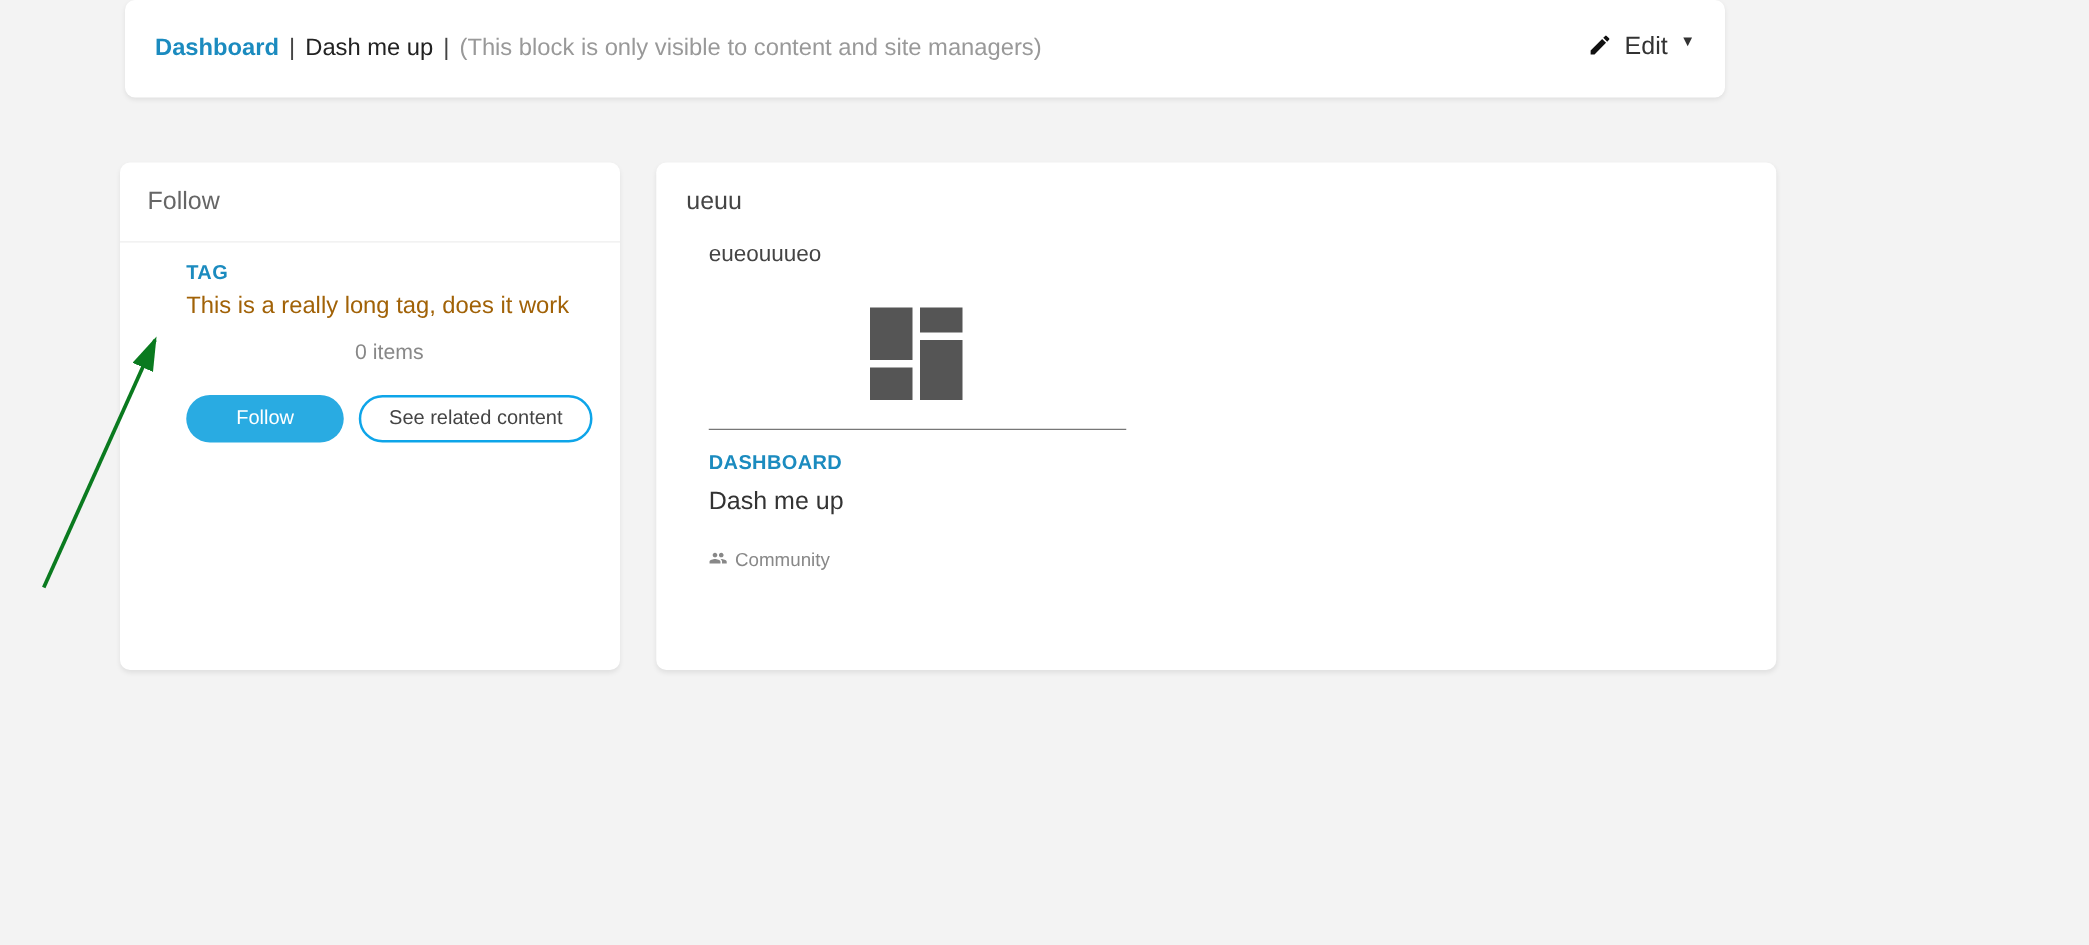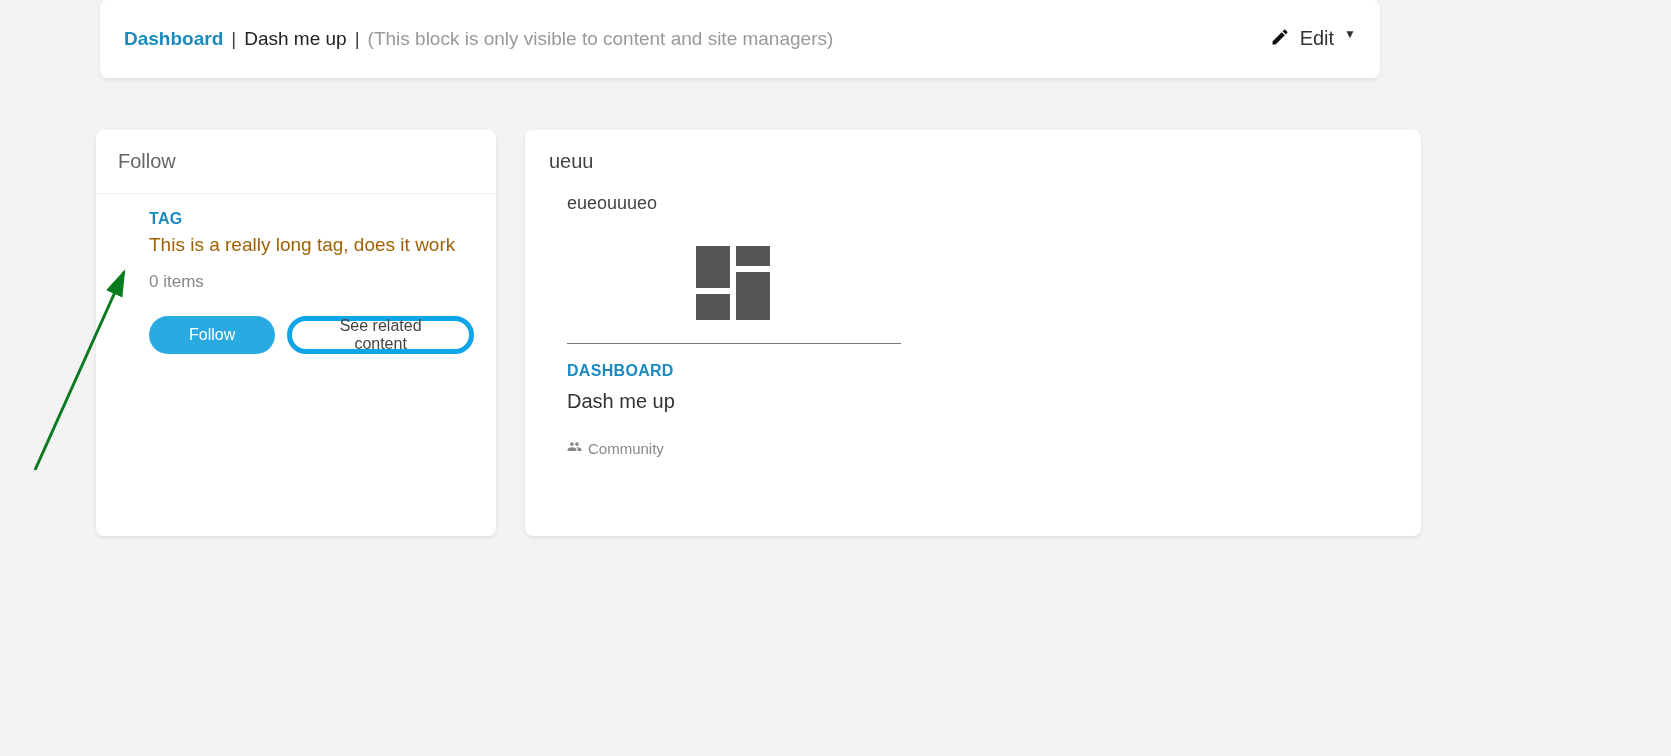--- a/index.html
+++ b/index.html
@@ -78,20 +78,21 @@
     line-height: 1.4;
     height: 54px;
     overflow: hidden;
   }
   .tag-count {
     color: #888;
     font-size: 17px;
     margin-top: -14px;
     background:#fff;
     position: relative;
+    text-align: center;
   }
   .btn-row {
     display: flex;
     gap: 12px;
     margin-top: 24px;
     justify-content: center;
   }
   .btn {
     height: 38px;
     border-radius: 20px;
@@ -104,21 +105,21 @@
   }
   .btn-primary {
     background: #29abe2;
     color: #fff;
     border: none;
     padding: 0 40px;
   }
   .btn-outline {
     background: #fff;
     color: #444;
-    border: 5px solid #0ea5e9;
+    border: 2px solid #0ea5e9;
     padding: 0 22px;
   }
 
   .content-card {
     left: 525px;
     top: 130px;
     width: 896px;
     height: 406px;
     padding: 20px 24px;
   }

